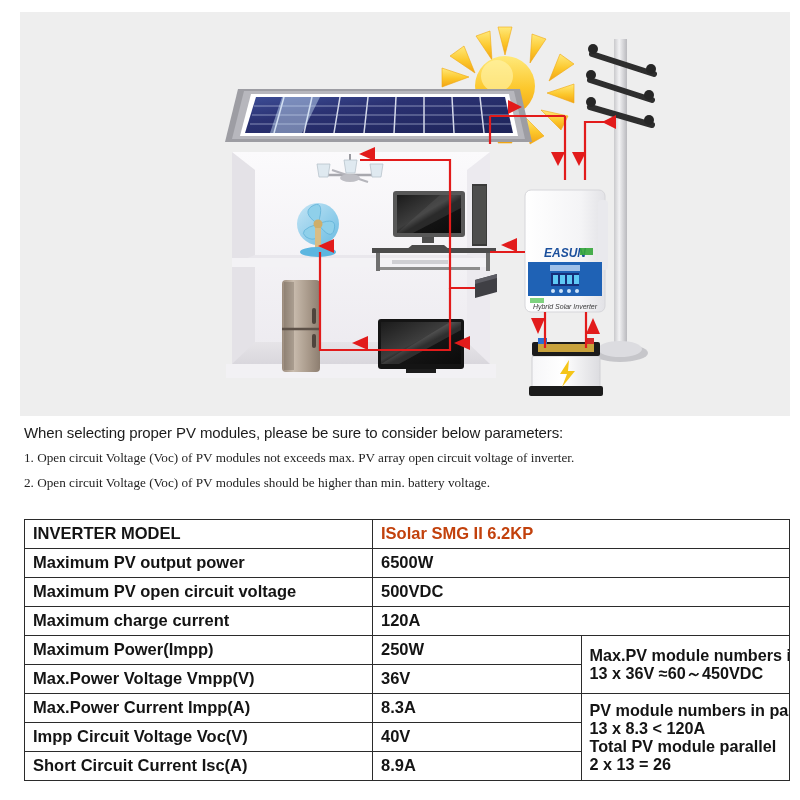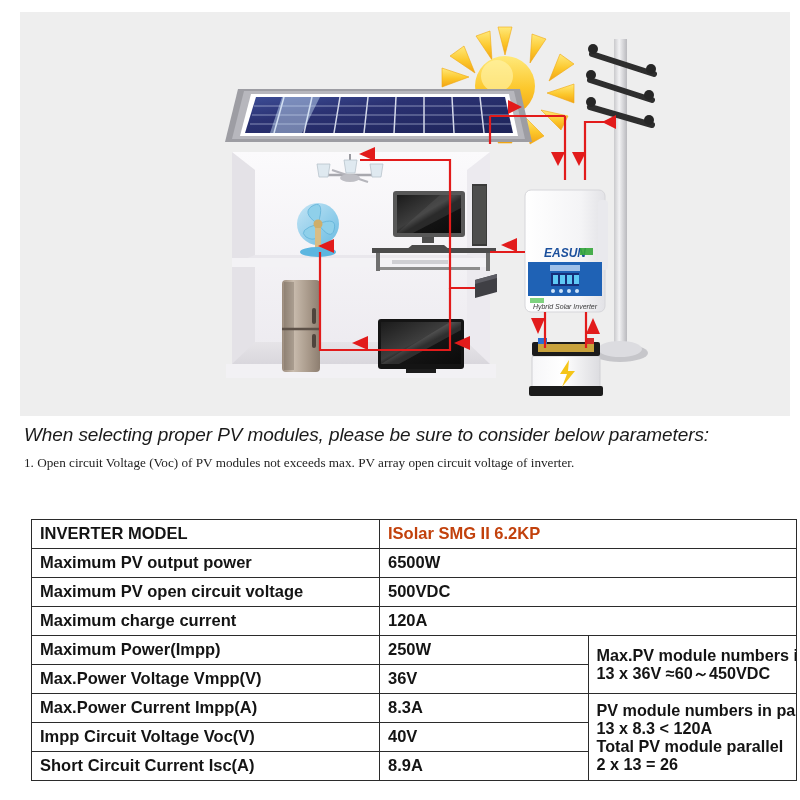--- a/index.html
+++ b/index.html
@@ -26,42 +26,40 @@
   }
   #illu-svg { position: absolute; left: 0; top: 0; }
 
   
   #intro {
     position: absolute;
     left: 24px; top: 424px;
     width: 760px;
   }
   .intro-title {
-    font-size: 19px;
+    font-size: 15px;
     color: #1b1b1b;
     letter-spacing: -0.1px;
     white-space: nowrap;
-    font-style: italic;
   }
   .intro-note {
     font-size: 13.2px;
     color: #232323;
     margin-top: 9px;
     white-space: nowrap;
     font-family: Liberation Serif, serif;
   }
 
   
   #spec-table {
     position: absolute;
     left: 24px; top: 519px;
     width: 766px;
     border-collapse: collapse;
     table-layout: fixed;
-    margin-left: 7px;
   }
   #spec-table td {
     border: 1.6px solid #2b2b2b;
     padding: 0 0 0 8px;
     height: 29px;
     font-size: 16.5px;
     font-weight: bold;
     color: #141414;
     vertical-align: middle;
     line-height: 1.05;
@@ -346,20 +344,21 @@
         <path d="M314 234 l0 -7 -16 7 16 7 z"></path>
         <path d="M518 306 l-7 0 7 16 7 -16 z"></path>
         <path d="M573 322 l-7 0 7 -16 7 16 z"></path>
       </g>
     </svg>
   </div>
 
   <div id="intro">
     <div class="intro-title">When selecting proper PV modules, please be sure to consider below parameters:</div>
     <div class="intro-note">1. Open circuit Voltage (Voc) of PV modules not exceeds max. PV array open circuit voltage of inverter.</div>
+    <div class="intro-note">2. Open circuit Voltage (Voc) of PV modules should be higher than min. battery voltage.</div>
   </div>
 
   <table id="spec-table">
     <tbody>
       <tr>
         <td class="c-label">INVERTER MODEL</td>
         <td class="c-span" colspan="2">
           <span class="model-text">ISolar SMG II 6.2KP</span>
         </td>
       </tr>

